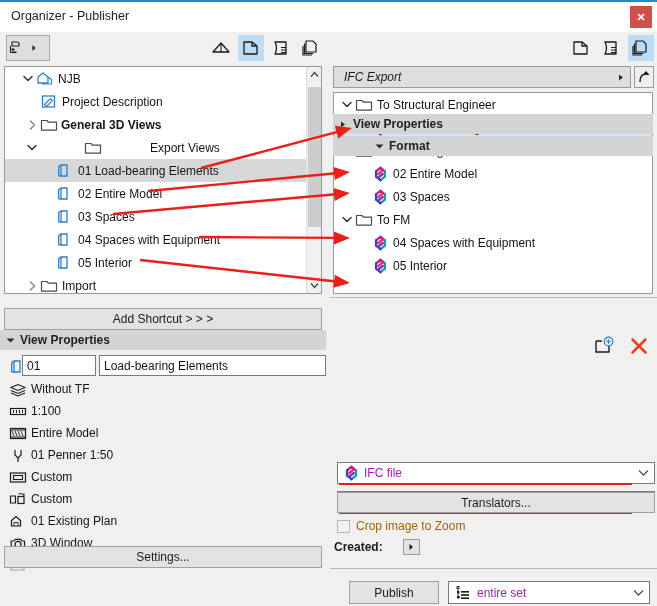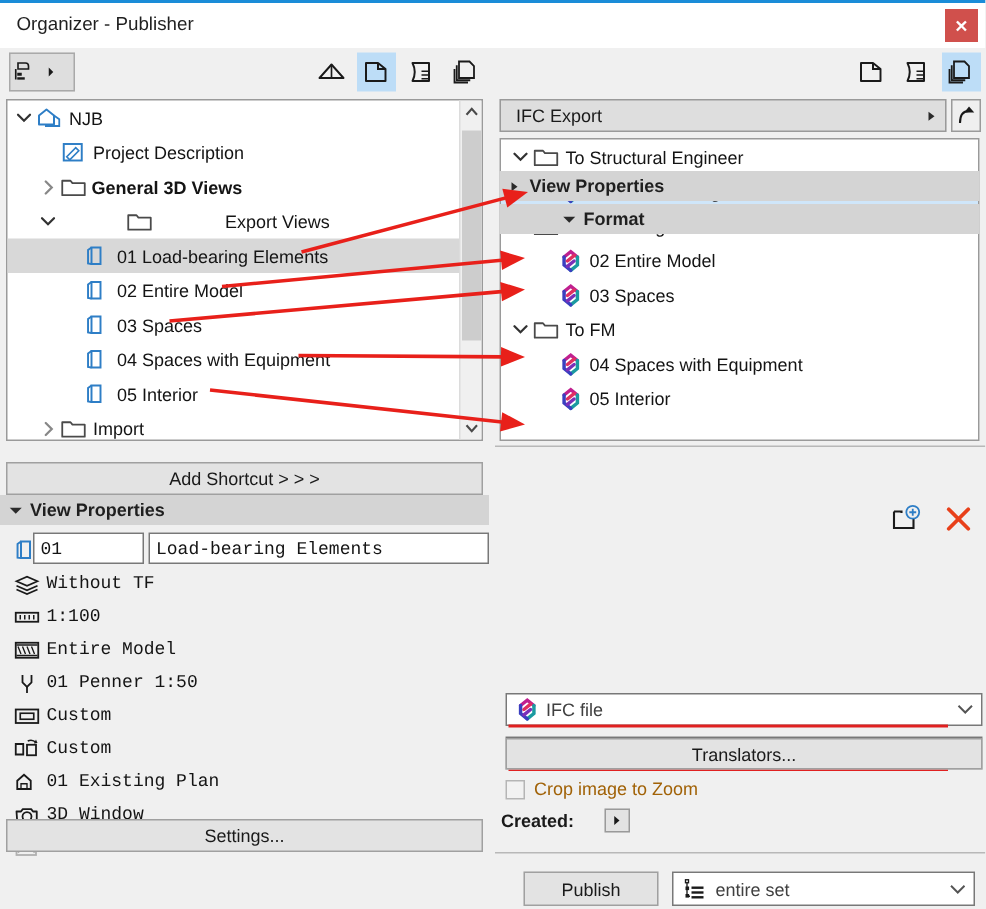--- a/index.html
+++ b/index.html
@@ -128,21 +128,21 @@
     display: flex; align-items: center; cursor: pointer;
   }
   .sect .caret { width: 20px; display: flex; align-items: center; justify-content: center; }
   .sect .txt { font-size: 12px; font-weight: bold; color: #1f1f1f; }
   #vp-left   { left: 0px; top: 266px; width: 326px; }
   #vp-right  { left: 3px; top: 50px; width: 320px; }
   #fmt-right { left: 3px; top: 72px; width: 320px; padding-left: 36px; }
 
   
   .vp-list { position: absolute; left: 0; top: 290px; width: 326px; }
-  .vp-row { position: relative; height: 22px; display: flex; align-items: center; padding-left: 5px; font-family: Liberation Mono, monospace; }
+  .vp-row { position: relative; height: 22px; display: flex; align-items: center; padding-left: 5px; }
   .vp-row .vico { width: 26px; display: flex; align-items: center; justify-content: center; flex: 0 0 auto; }
   .vp-row .vtxt { font-size: 12px; color: #141414; }
 
   .field {
     background: #fff; border: 1px solid #787878;
     height: 21px; display: flex; align-items: center; padding: 0 4px;
     font-size: 12px; color: #141414;
   }
   #vp-id   { position: absolute; left: 22px; top: 1px; width: 74px; }
   #vp-name { position: absolute; left: 99px; top: 1px; width: 227px; }
@@ -156,33 +156,33 @@
     position: absolute; left: 0px; width: 327px; height: 1px; background: #b8b8b8;
   }
 
   .rt-icons { position: absolute; right: 8px; top: 11px; display: flex; gap: 14px; align-items: center; }
   .rt-icons .ib { cursor: pointer; display: flex; align-items: center; justify-content: center; }
 
   .combo {
     position: absolute; background: #fff; border: 1px solid #787878;
     height: 22px; display: flex; align-items: center; cursor: pointer;
   }
-  .combo .ctext { font-size: 12px; color: #404040; flex: 1; padding-left: 6px; white-space: nowrap; overflow: hidden; }
+  .combo .ctext { font-size: 12px; color: #a21caf; flex: 1; padding-left: 6px; white-space: nowrap; overflow: hidden; }
   .combo .chev { width: 22px; display: flex; align-items: center; justify-content: center; }
   .combo .underline { position: absolute; left: 1px; right: 22px; bottom: -2px; height: 2px; background: #e02020; }
   #combo-ifc { left: 7px; top: 398px; width: 318px; }
   #combo-dx  { left: 7px; top: 427px; width: 318px; }
   #combo-set { left: 118px; top: 517px; width: 202px; height: 23px; }
 
   .ifc-export-bar {
     position: absolute; left: 3px; top: 2px; width: 298px; height: 22px;
     background: #dedede; border: 1px solid #9a9a9a;
     display: flex; align-items: center; cursor: pointer;
   }
-  .ifc-export-bar .t { font-size: 12px; padding-left: 10px; flex: 1; }
+  .ifc-export-bar .t { font-size: 12px; padding-left: 10px; flex: 1; font-style: italic; }
   .ifc-export-bar .tri { width: 18px; display: flex; align-items: center; justify-content: center; }
   .goup-btn {
     position: absolute; left: 304px; top: 2px; width: 20px; height: 22px;
     background: #efefef; border: 1px solid #9a9a9a;
     display: flex; align-items: center; justify-content: center; cursor: pointer;
   }
 
   .chk-row { position: absolute; left: 7px; top: 455px; display: flex; align-items: center; }
   .chk {
     width: 13px; height: 13px; background: #f2f2f2; border: 1px solid #b5b5b5;
@@ -280,21 +280,21 @@
       </div>
     </div>
   </div>
 
   <div class="divider-v"></div>
 
   <div class="panel-left">
 
     <div class="tree-box" id="tree-left">
       <div id="left-tree-rows">
-          <div class="row" style="padding-left: 4px;">
+          <div class="row" style="padding-left: 16px;">
             <span class="twisty">
               <svg width="10" height="7" viewBox="0 0 10 7">
                 <path d="M1 1.5 L5 5.5 L9 1.5" fill="none" stroke="#333" stroke-width="1.5" stroke-linecap="round"></path>
               </svg>
             </span>
             <span class="ico">
               <svg width="18" height="15" viewBox="0 0 18 15">
                 <path d="M2 12 L2 6 L7 2 L12 6 L12 12 Z" fill="none" stroke="#2e7ec6" stroke-width="1.3" stroke-linejoin="round"></path>
                 <path d="M12 6 L15.5 8.5 L15.5 13 L6 13" fill="none" stroke="#2e7ec6" stroke-width="1.2"></path>
               </svg>

